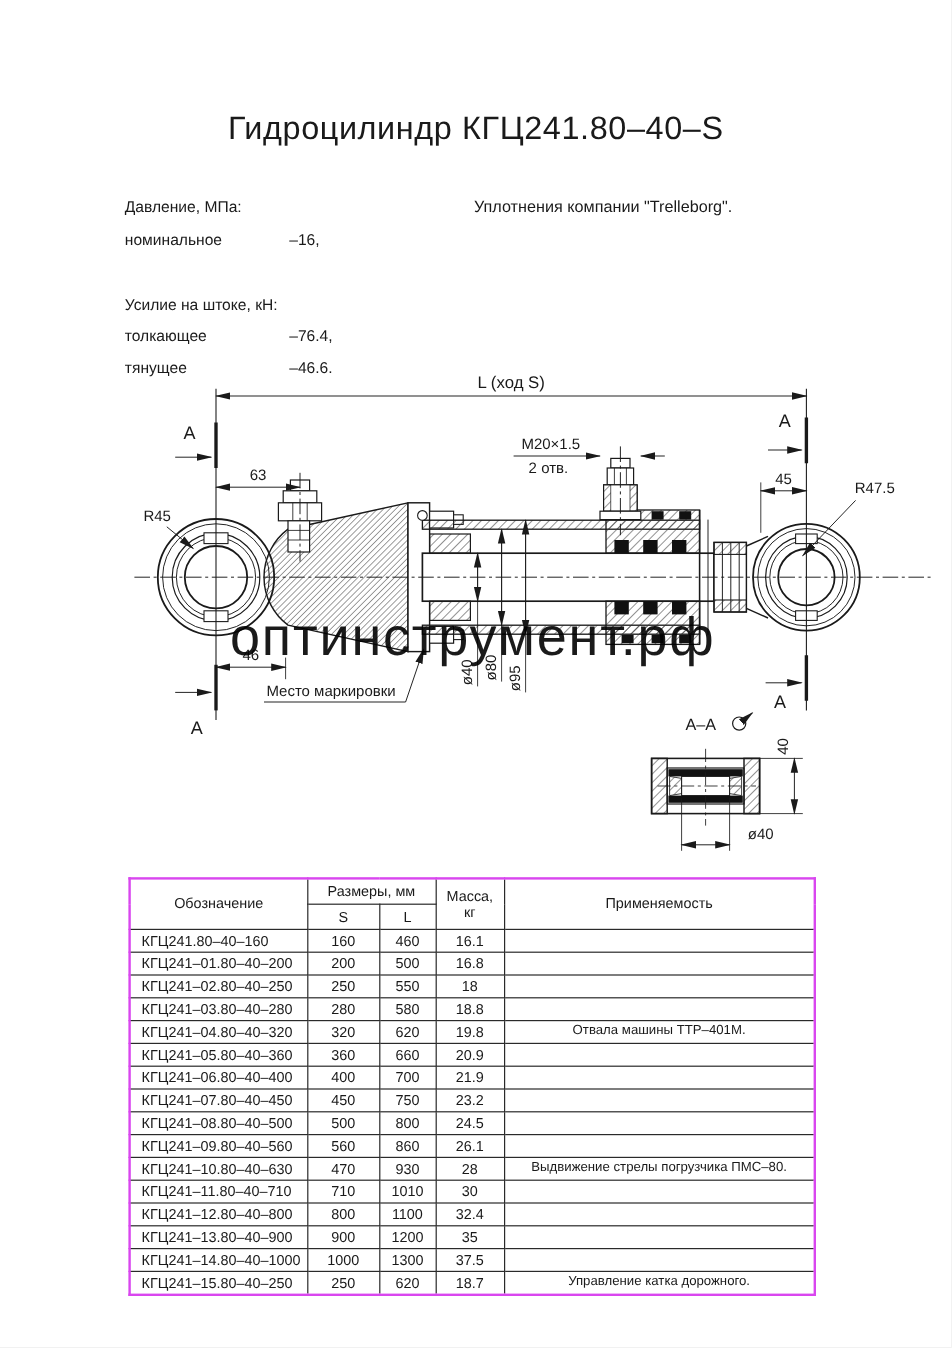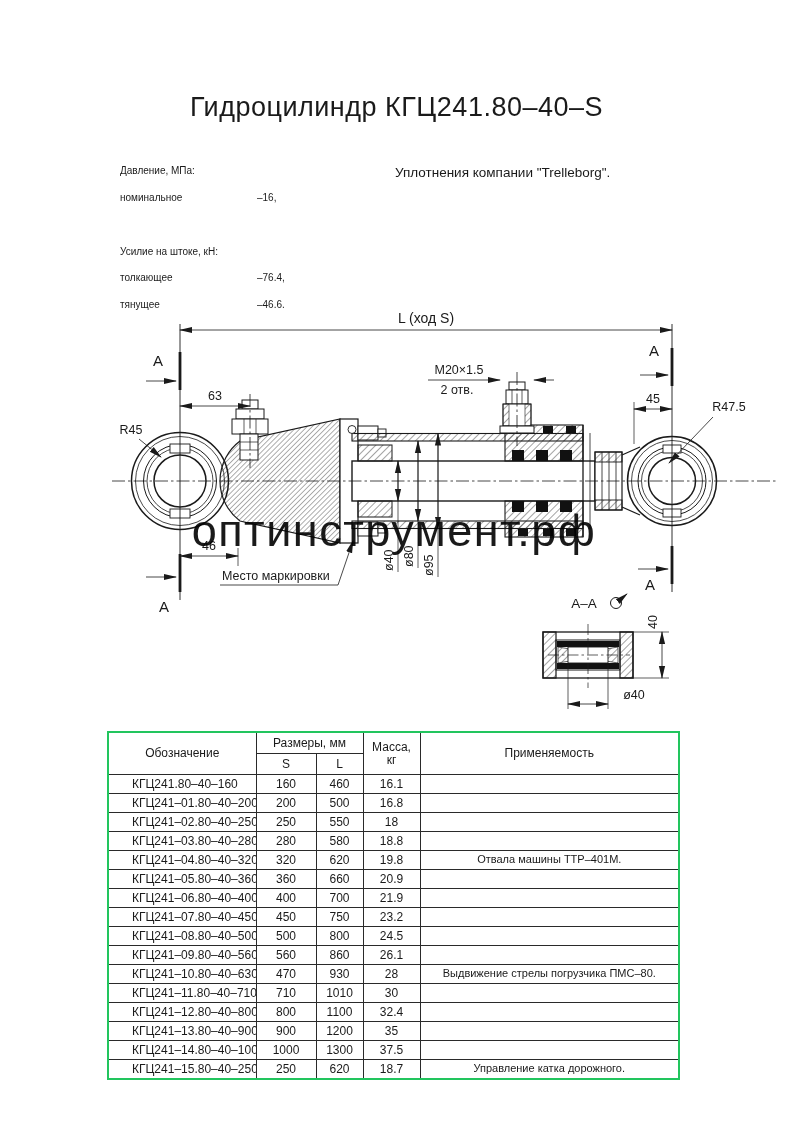--- a/index.html
+++ b/index.html
@@ -1,30 +1,30 @@
 <!DOCTYPE html>
 <html><head>
 <meta charset="utf-8">
 <style>
   html,body{margin:0;padding:0;background:#e8e8e8;}
   .page{position:relative;width:793px;height:1123px;background:#ffffff;margin:0 auto;
         font-family:"Liberation Sans",sans-serif;color:#1a1a1a;overflow:hidden;}
   .title{position:absolute;top:92px;left:0;width:100%;text-align:center;
          font-size:27px;letter-spacing:.5px;white-space:nowrap;}
-  .spec-line{position:absolute;left:120px;width:290px;font-size:10px;white-space:nowrap;}
+  .spec-line{position:absolute;left:104px;width:290px;font-size:13px;white-space:nowrap;}
   .spec-line .sv{position:absolute;left:137px;top:0;}
   .spec-right{position:absolute;left:395px;width:390px;font-size:13.5px;white-space:nowrap;}
   svg text{font-family:"Liberation Sans",sans-serif;fill:#1a1a1a;}
   .tbl{position:absolute;left:107px;top:731px;width:571px;border-collapse:collapse;
        table-layout:fixed;font-size:12px;}
   .tbl th,.tbl td{border:1px solid #2a2a2a;padding:0;text-align:center;font-weight:normal;
        height:18px;line-height:1.05;overflow:hidden;white-space:nowrap;}
-  .tbl{border:2px solid #22c55e;}
+  .tbl{border:2px solid #d946ef;}
   .tbl .hr1 th,.tbl .hr2 th{border-bottom-width:1.5px;height:20px;}
-  .tbl td.des{text-align:left;padding-left:23px;}
+  .tbl td.des{text-align:left;padding-left:9px;}
   .tbl td.app{font-size:11px;}
 </style>
 </head>
 <body>
 
 <div class="page">
 
   <div class="title">Гидроцилиндр КГЦ241.80–40–S</div>
 
   <div class="spec-line" style="top:165px">

